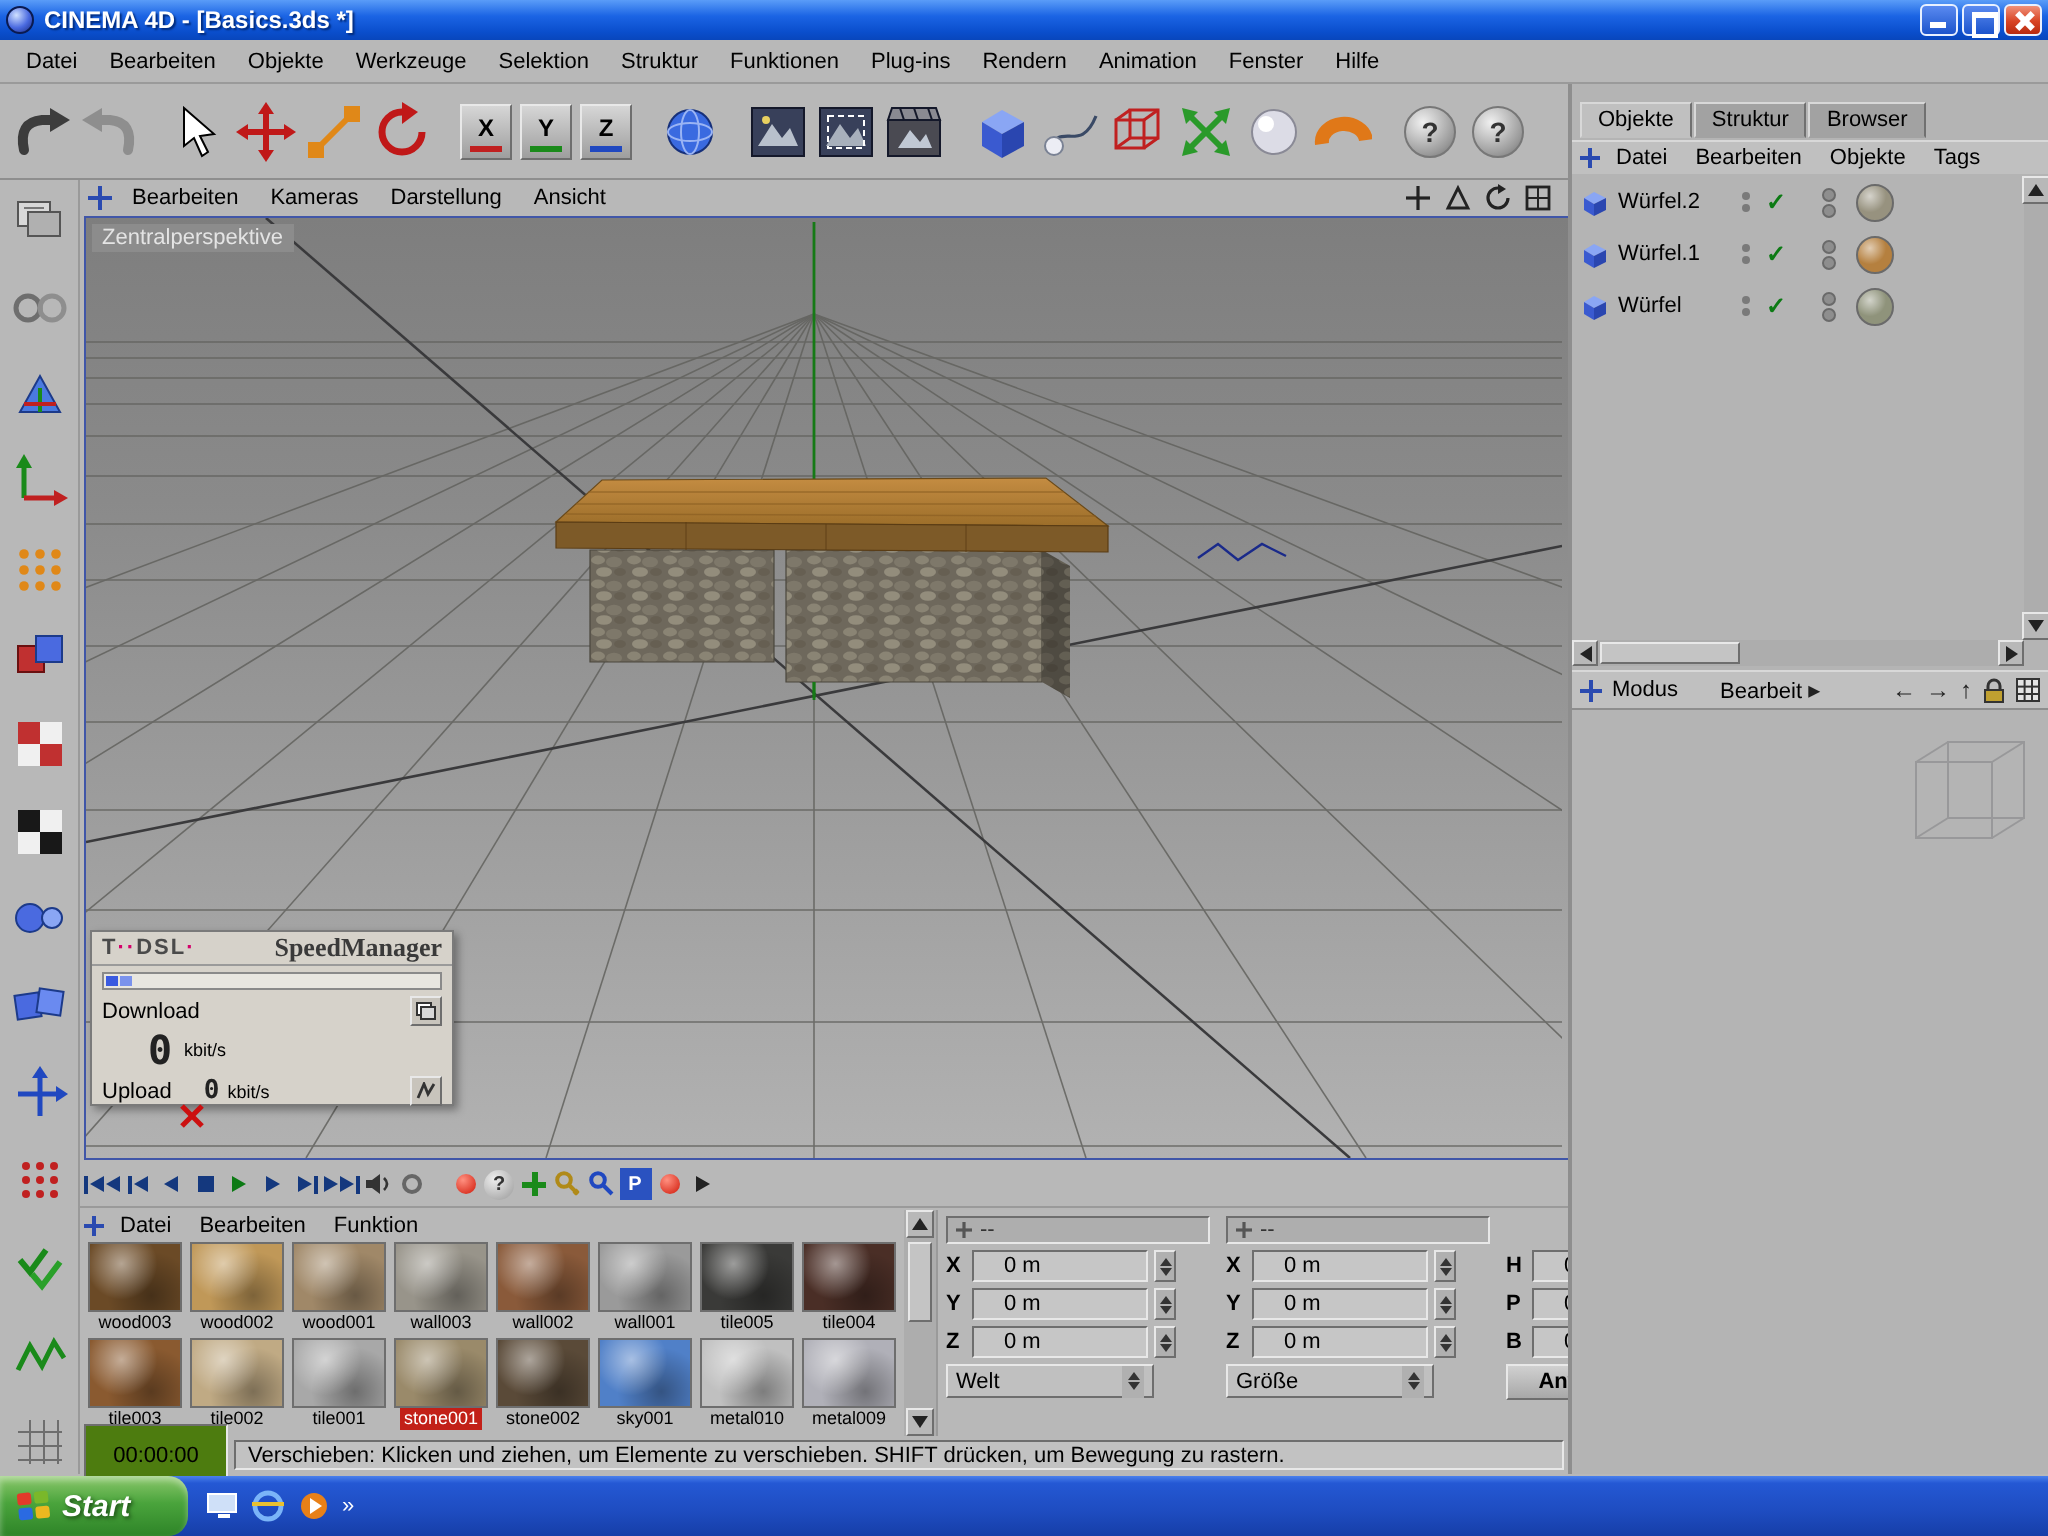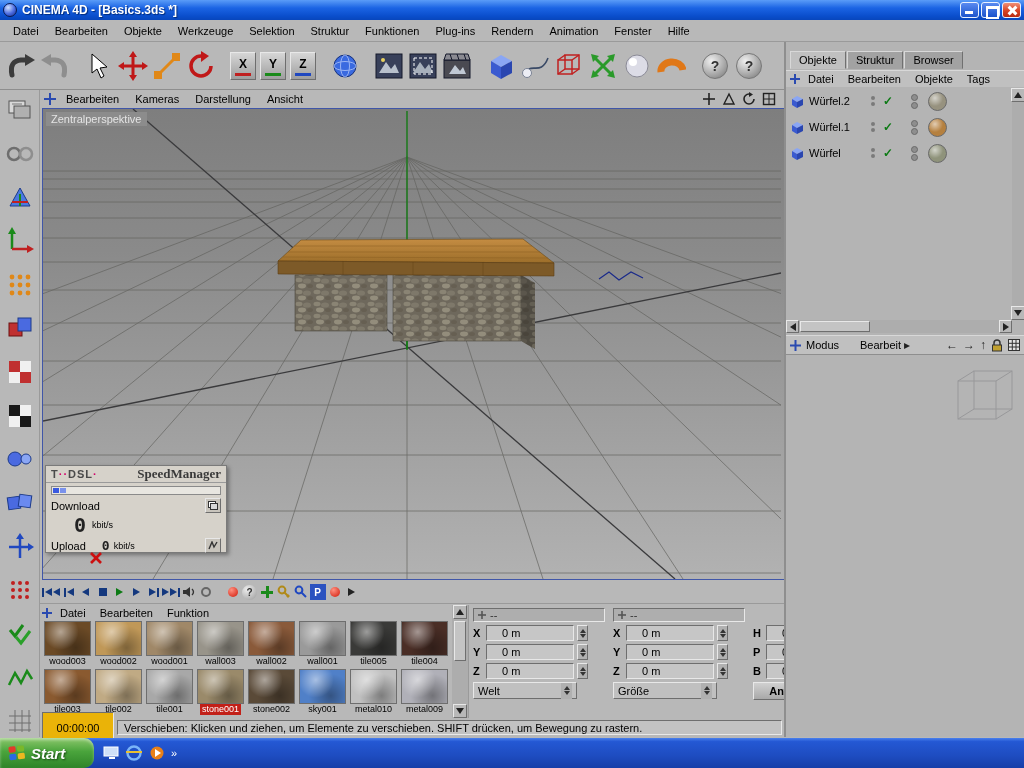--- a/index.html
+++ b/index.html
@@ -106,21 +106,21 @@
 .cstep{width:11px;height:16px;background:#b0b0b0;display:flex;flex-direction:column;align-items:center;justify-content:center;gap:1px}
 .cstep i{width:0;height:0;border-left:3px solid transparent;border-right:3px solid transparent}
 .cstep i.u{border-bottom:4px solid #333}
 .cstep i.d{border-top:4px solid #333}
 .ccombo{height:17px;width:104px;display:flex;align-items:center;padding:0 4px;background:#c0c0c0;gap:4px}
 .ccombo .cstep{margin-left:auto}
 #applybtn{height:18px;width:88px;background:linear-gradient(#d0d0d0,#a8a8a8);display:flex;align-items:center;justify-content:center;font-weight:bold}
 
 
 #statusbar{position:absolute;left:40px;top:718px;width:744px;height:19px;background:#b8b8b8;display:flex;align-items:center;gap:3px;padding:0 2px}
-#stime{width:72px;height:31px;background:#eab308;display:flex;align-items:center;justify-content:center}
+#stime{width:72px;height:31px;background:#4d7c0f;display:flex;align-items:center;justify-content:center}
 #smsg{flex:1;height:15px;background:#c2c2c2;display:flex;align-items:center;padding:0 6px;white-space:nowrap;overflow:hidden}
 
 
 #splitter{position:absolute;left:784px;top:42px;width:2px;bottom:31px;background:#8e8e8e}
 #rightpanel{position:absolute;left:786px;top:42px;width:238px;bottom:31px;background:#b4b4b4}
 #rtabs{position:absolute;left:4px;top:9px;height:18px;display:flex}
 .rtab{padding:2px 8px;background:#a2a2a2;border:1px solid;border-color:#d8d8d8 #707070 #a2a2a2 #d8d8d8;margin-right:1px}
 .rtab.active{background:#c0c0c0;border-bottom-color:#c0c0c0}
 #ommenu{position:absolute;left:0;top:28px;width:238px;height:17px;display:flex;align-items:center;gap:2px;padding-left:4px;background:#c0c0c0;border-top:1px solid #d8d8d8}
 #ommenu .mitem{padding:1px 6px}

